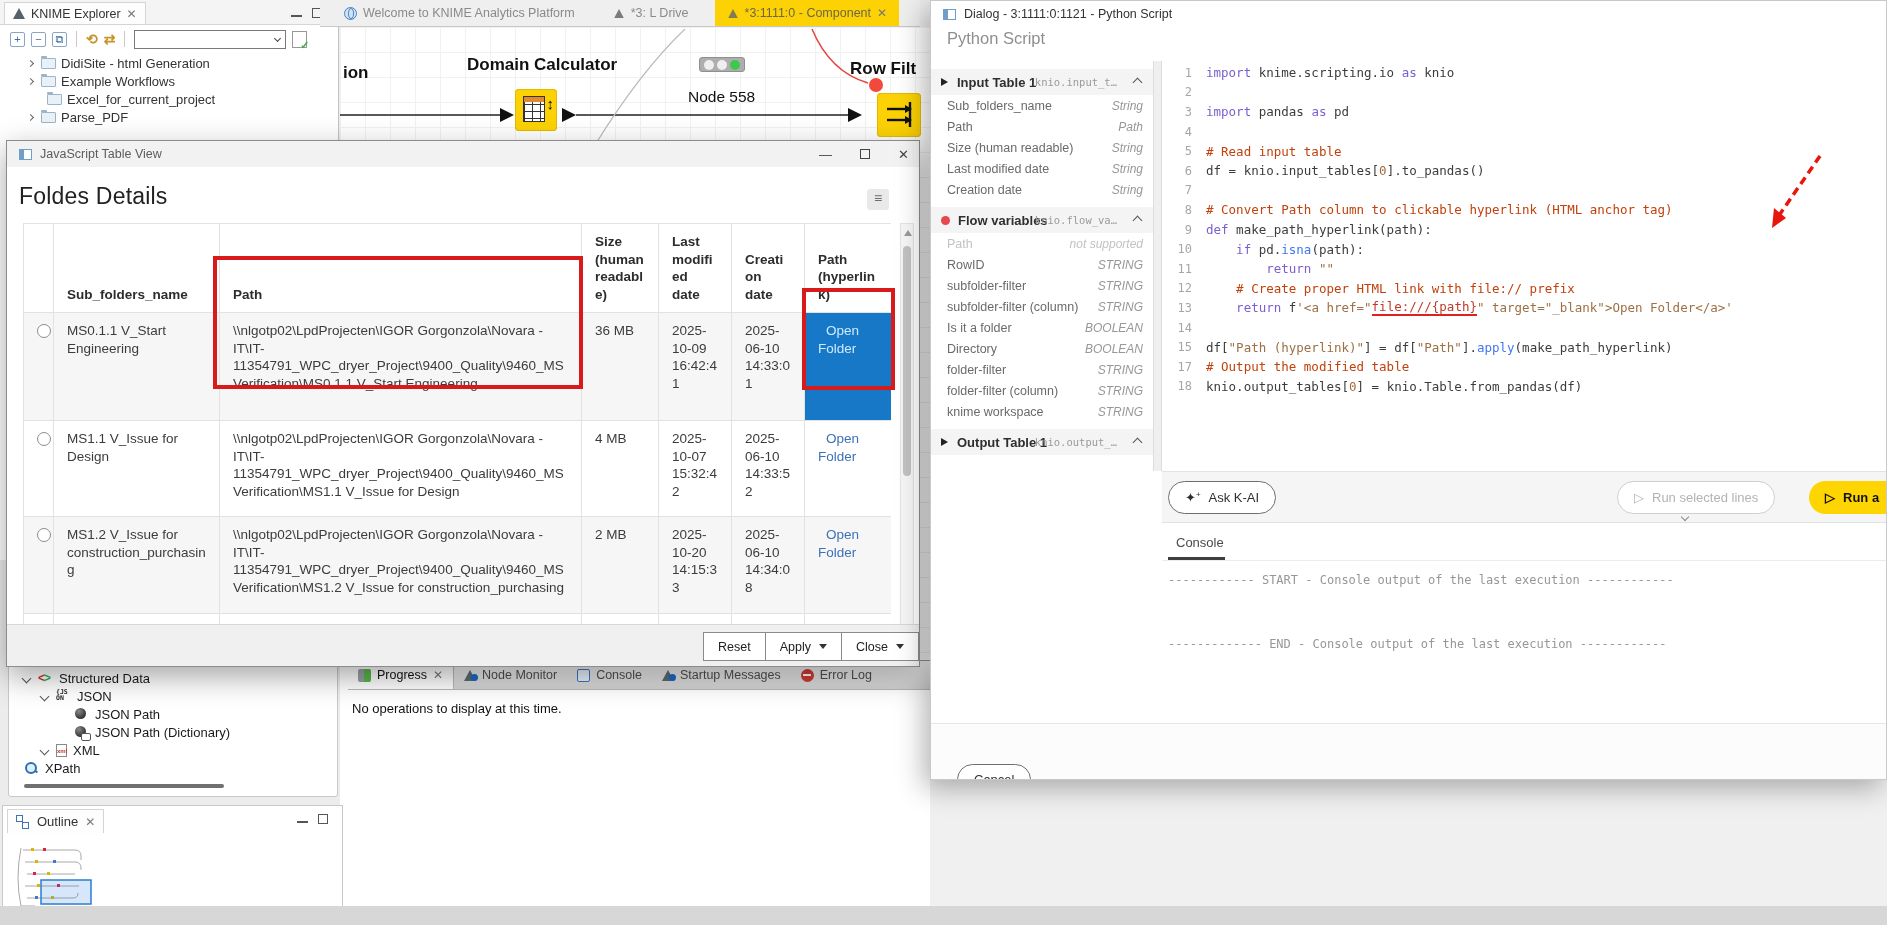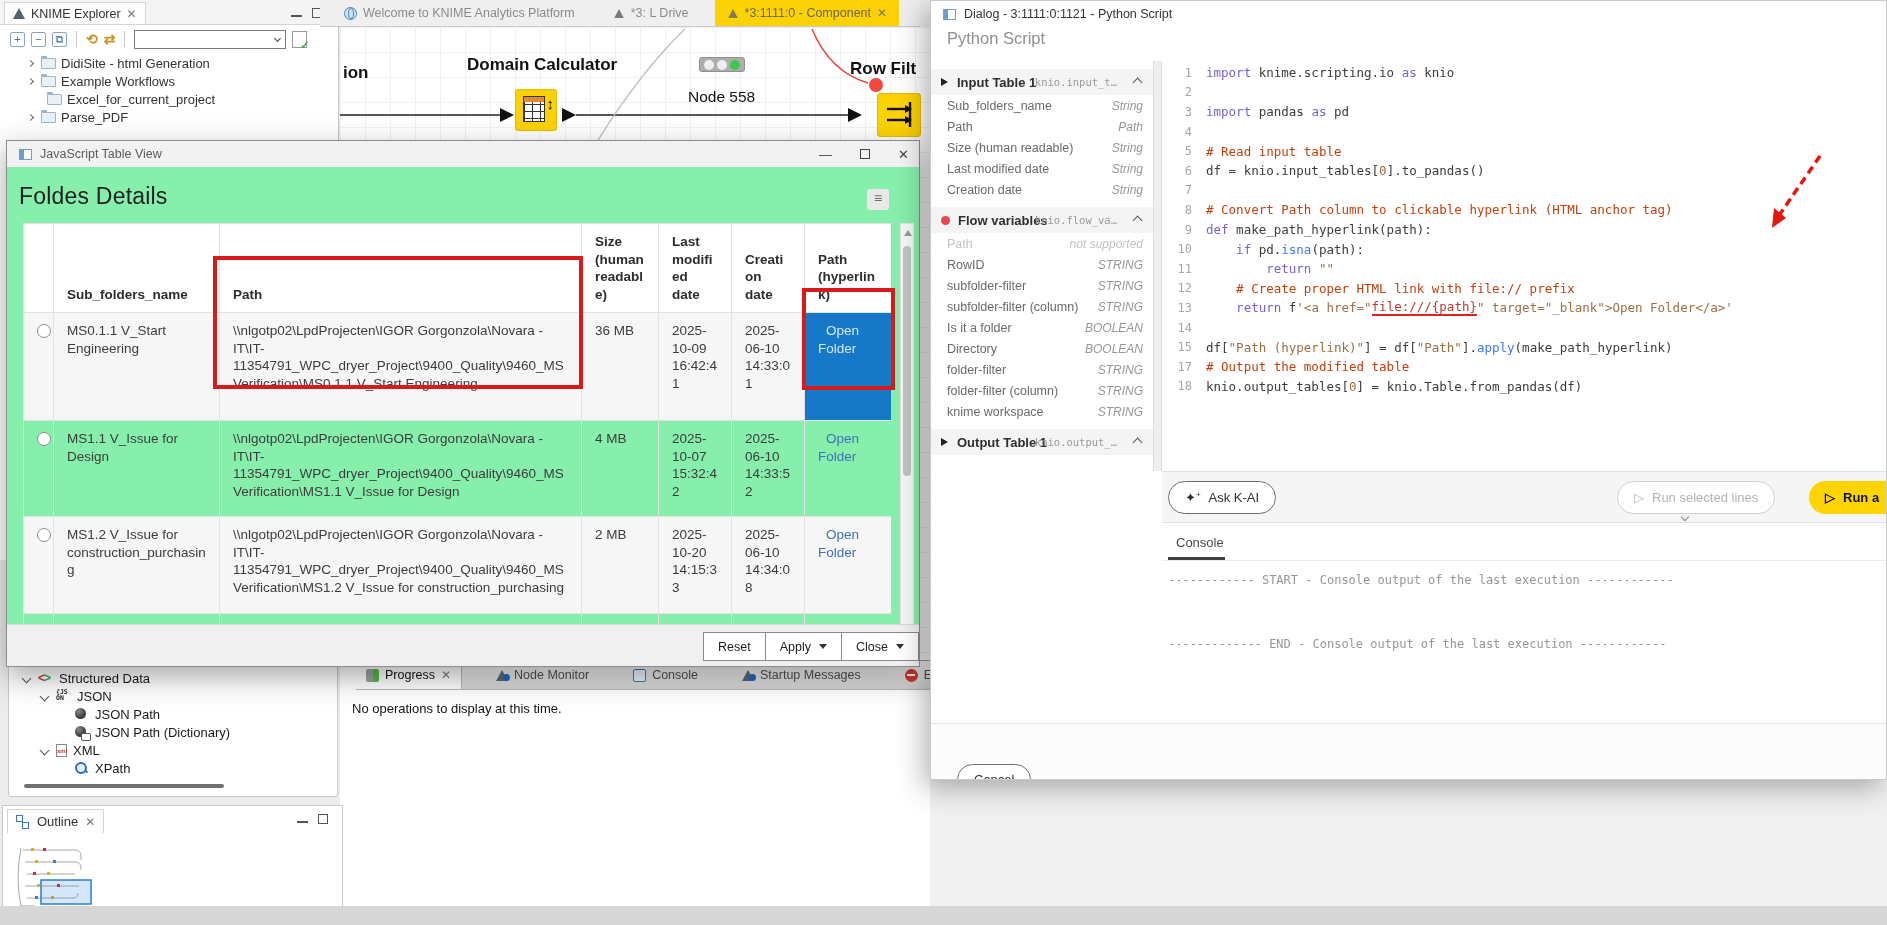--- a/index.html
+++ b/index.html
@@ -65,21 +65,21 @@
 
   
   .titlebar { position:absolute; left:0; top:0; right:0; height:26px; display:flex; align-items:center;
               font-size:12.5px; color:#5c5c5c; }
   .win-ico { width:13px; height:11px; border:1px solid #6f9fc8; background:linear-gradient(90deg,#6f9fc8 40%,#fff 40%); margin:0 8px 0 12px; }
   .tb-btns { position:absolute; right:10px; top:0; height:26px; display:flex; align-items:center; gap:28px; color:#444; }
   .tb-btns span { font-size:13px; cursor:pointer; }
   .tb-box { width:10px; height:10px; border:1.3px solid #444; display:inline-block; }
 
   
-  #js-dialog { left:6px; top:140px; width:914px; height:527px; background:#86efac; border:1px solid #8c8c8c;
+  #js-dialog { left:6px; top:140px; width:914px; height:527px; background:#ffffff; border:1px solid #8c8c8c;
                box-shadow:0 10px 28px rgba(0,0,0,.35); z-index:10; }
   #js-dialog .titlebar { background:#f2f2f2; }
   #fd-heading { position:absolute; left:12px; top:42px; font-size:23px; color:#222; letter-spacing:.2px; }
   #fd-menu { position:absolute; left:860px; top:48px; width:22px; height:21px; background:#e9e9e9; border-radius:3px;
              color:#6e6e6e; text-align:center; line-height:19px; font-size:14px; }
   #fd-table-wrap { position:absolute; left:16px; top:82px; width:868px; height:403px; overflow:hidden; }
   table.fd { border-collapse:collapse; table-layout:fixed; width:868px; font-size:13.5px; color:#3c3c3c; }
   table.fd th, table.fd td { border:1px solid #e2e2e2; padding:9px 13px; text-align:left; vertical-align:top;
                              overflow-wrap:break-word; line-height:17.5px; }
   table.fd th { vertical-align:bottom; font-weight:bold; color:#2d2d2d; background:#fff; }
@@ -141,22 +141,22 @@
   #console-border { position:absolute; left:0; top:37px; width:100%; height:1px; background:#ececec; }
   .con-line { position:absolute; left:6px; font-family:"DejaVu Sans Mono", monospace; font-size:12px; color:#979797; white-space:pre; }
   #py-bottom { position:absolute; left:0; top:722px; width:100%; height:58px; background:#fcfcfc; border-top:1px solid #e7e7e7; }
   #cancel-btn { left:26px; top:12px; height:31px; border-radius:16px;margin-top:28px; }
 
   
   #red-arrow { left:1762px; top:146px; z-index:30; pointer-events:none; }
 
   
   #bottom-panel { left:340px; top:660px; width:600px; height:265px; background:#fff; border-top:1px solid #9a9a9a; }
-  #bc-tabs { position:absolute; left:16px; top:0; width:100%; height:29px;
-             background:linear-gradient(#fbfbfb,#d3d3d3); border-bottom:1px solid #b9b9b9; display:flex;gap:24px; }
+  #bc-tabs { position:absolute; left:8px; top:0; width:100%; height:29px;
+             background:linear-gradient(#fbfbfb,#d3d3d3); border-bottom:1px solid #b9b9b9; display:flex; }
   .btab { display:flex; align-items:center; gap:6px; padding:0 10px; font-size:12.5px; color:#4f4f4f; white-space:nowrap; }
   .btab.active { background:#fff; border-right:1px solid #b9b9b9; color:#111; }
   .bi { width:13px; height:13px; border-radius:2px; flex:none; position:relative; }
   .bi-progress { background:linear-gradient(90deg,#9aa0a6 50%,#57b847 50%); }
   .bi-monitor-tri { width:0; height:0; border-left:6px solid transparent; border-right:6px solid transparent;
                     border-bottom:11px solid #5a6b75; border-radius:0; background:none; }
   .bi-monitor-tri:after { content:""; position:absolute; left:1px; top:4px; width:7px; height:7px; border-radius:50%; background:#1b69c8; }
   .bi-console { background:#eaf2fb; border:1.5px solid #3c78c8; }
   .bi-error { background:#d23b33; border-radius:50%; }
   .bi-error:after { content:""; position:absolute; left:2.5px; top:5.5px; width:8px; height:2px; background:#fff; }
@@ -355,21 +355,21 @@
         <div class="repo-row" style="padding-left: 50px;">
           <span style="width: 15px; display: inline-block;"></span>
           <span class="ri ri-ball ri-dict"></span>
           <span>JSON Path (Dictionary)</span>
         </div>
         <div class="repo-row" style="padding-left: 32px;">
           <span class="chev down" style="margin-right: 8px;"></span>
           <span class="ri ri-xml"></span>
           <span>XML</span>
         </div>
-        <div class="repo-row" style="padding-left: 50px;">
+        <div class="repo-row" style="">
           <span style="width: 15px; display: inline-block;"></span>
           <span class="ri ri-xpath"></span>
           <span>XPath</span>
         </div>
       </div>
     <div id="repo-scroll"></div>
   </div>
 
   <div id="outline-panel" class="abs">
     <div class="out-tab">

